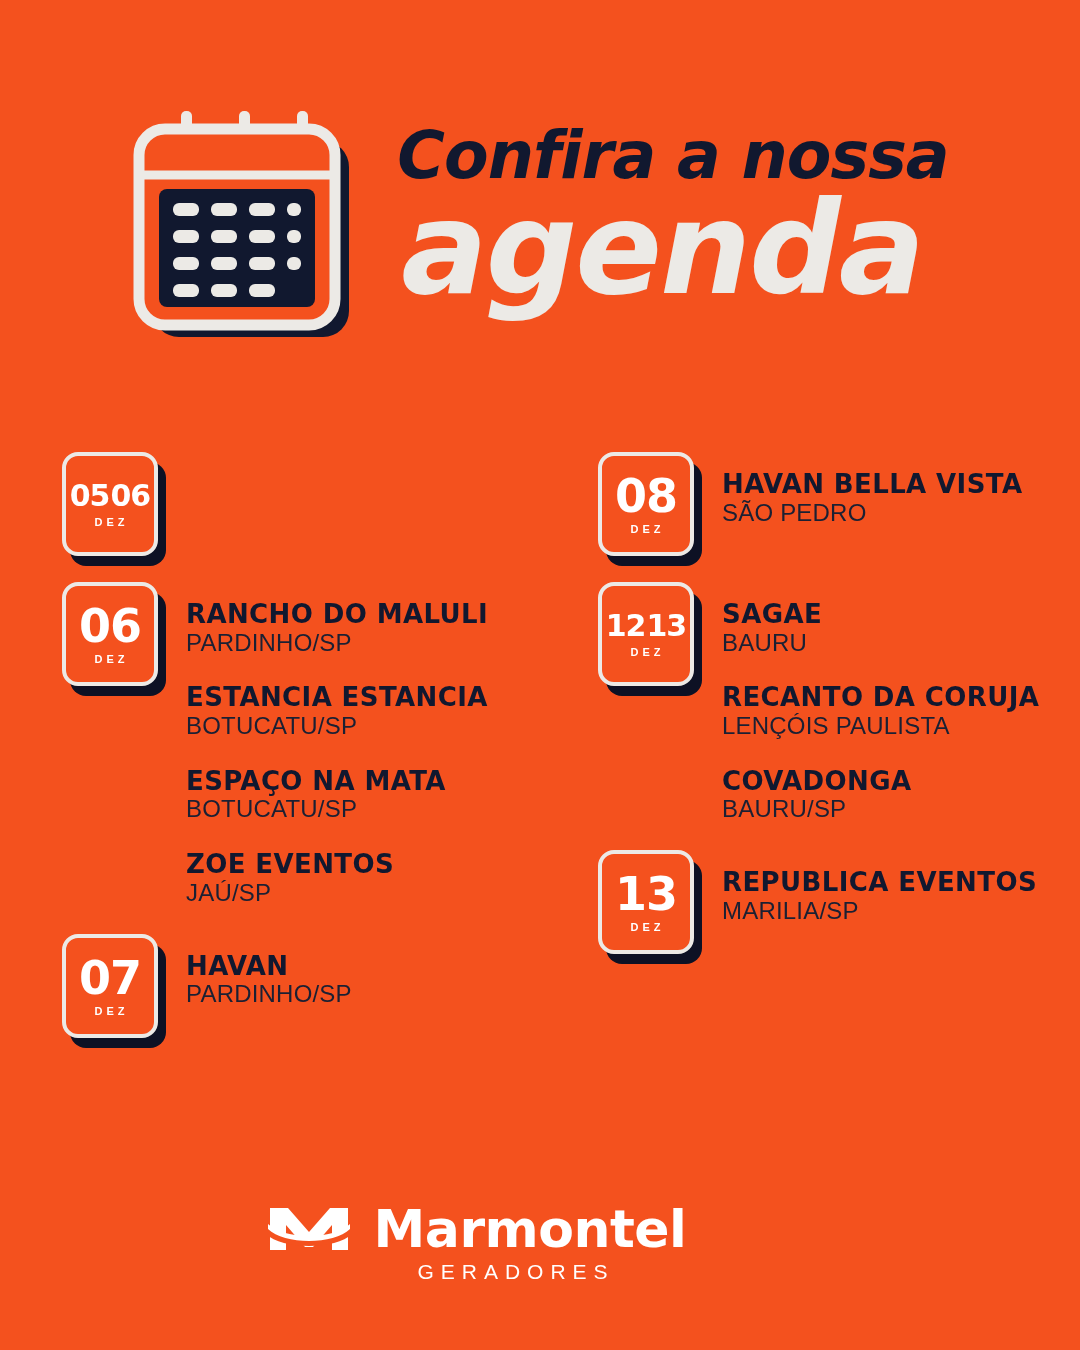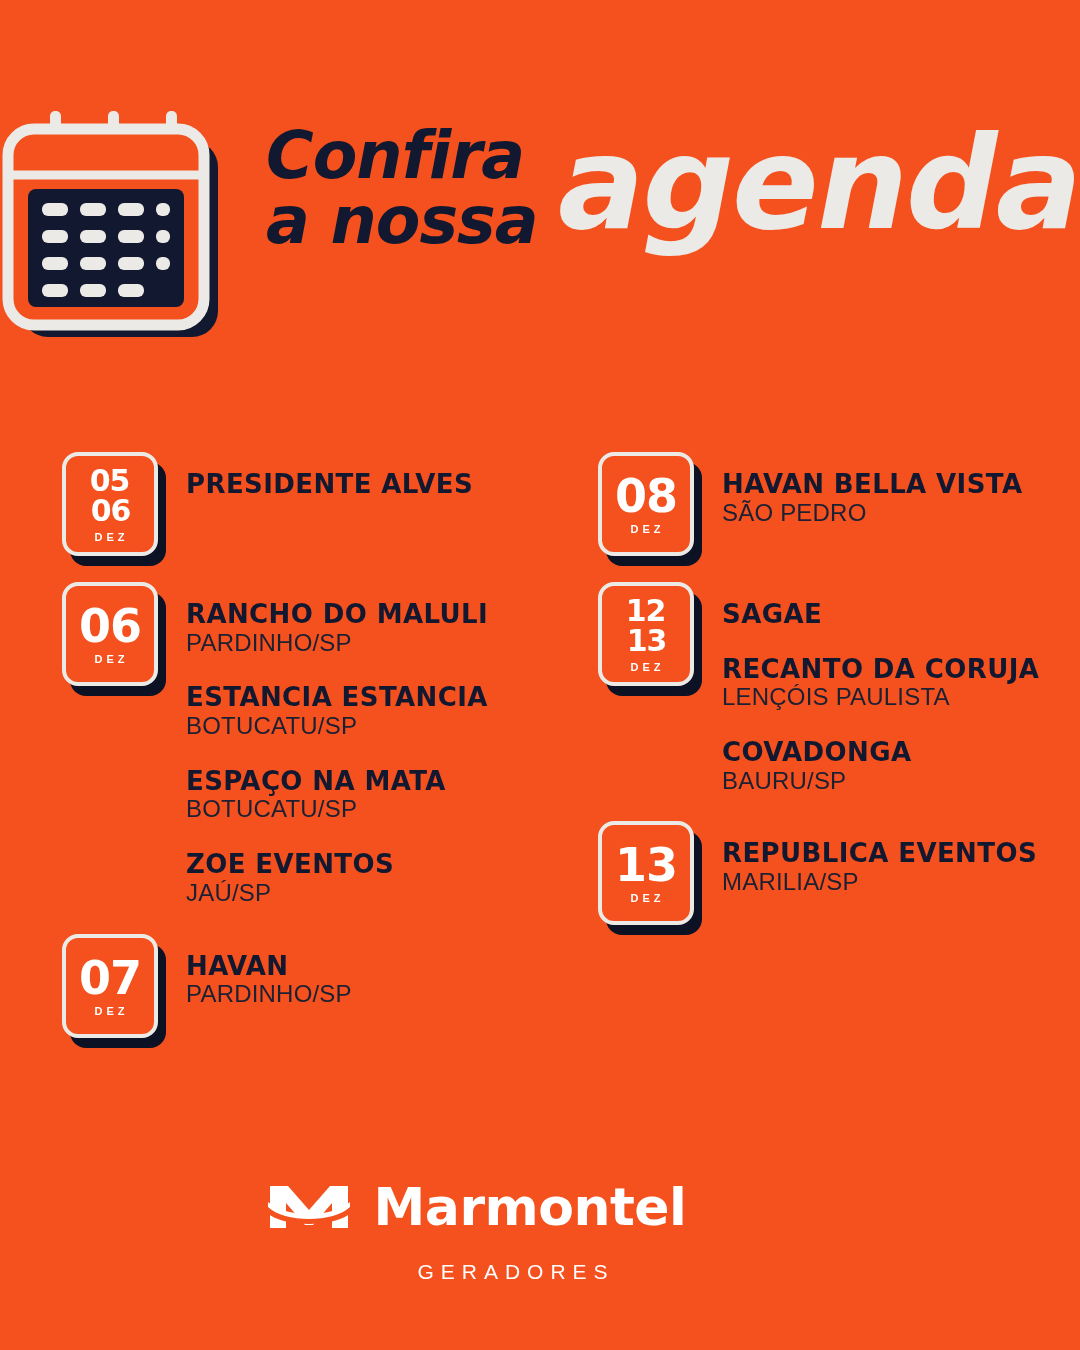--- a/index.html
+++ b/index.html
@@ -36,21 +36,21 @@
     width: 232px;
     height: 240px;
     position: relative;
     flex: 0 0 auto;
     margin-top: 8px;
   }
 
   .headline {
     margin-top: 28px;
     display: flex;
-    flex-direction: row;
+    flex-direction: column;
     align-items: flex-start;
   }
 
   .headline-top {
     font-size: 65px;
     font-weight: bold;
     font-style: italic;
     color: #11182f;
     letter-spacing: -1px;
     line-height: 1;
@@ -126,21 +126,20 @@
     justify-content: center;
     color: #ffffff;
   }
 
   .badge-days {
     display: flex;
     align-items: flex-start;
     line-height: 1;
     font-weight: bold;
     font-family: "DejaVu Sans", sans-serif;
-    flex-direction: column;
   }
 
   .day-main {
     font-size: 46px;
     letter-spacing: -1px;
   }
 
   .day-alt {
     font-size: 30px;
     letter-spacing: -1px;
@@ -215,21 +214,21 @@
     font-weight: bold;
     color: #ffffff;
     letter-spacing: -0.5px;
     font-family: "DejaVu Sans", sans-serif;
   }
 
   .logo-sub {
     font-size: 21px;
     color: #ffffff;
     letter-spacing: 7px;
-    margin-top: 22px;
+    margin-top: 0;
     margin-left: 80px;
     font-family: "Liberation Sans", sans-serif;
   }
 </style>
 </head>
 <body>
 
 <div class="poster">
 
   <div class="header">
@@ -283,26 +282,20 @@
         <div class="badge-wrap">
           <div class="badge-shadow"></div>
           <div class="badge">
             <div class="badge-days dual">
               <span class="day-main">05</span>
               <span class="day-alt">06</span>
             </div>
             <div class="badge-month">DEZ</div>
           </div>
         </div>
-        <div class="events">
-          <div class="event">
-            <div class="event-name">PRESIDENTE ALVES</div>
-
-          </div>
-        </div>
       </div>
 
       <div class="group">
         <div class="badge-wrap">
           <div class="badge-shadow"></div>
           <div class="badge">
             <div class="badge-days">
               <span class="day-main">06</span>
             </div>
             <div class="badge-month">DEZ</div>
@@ -375,20 +368,21 @@
             <div class="badge-days dual">
               <span class="day-main">12</span>
               <span class="day-alt">13</span>
             </div>
             <div class="badge-month">DEZ</div>
           </div>
         </div>
         <div class="events">
           <div class="event">
             <div class="event-name">SAGAE</div>
+            <div class="event-city">BAURU</div>
           </div>
           <div class="event">
             <div class="event-name">RECANTO DA CORUJA</div>
             <div class="event-city">LENÇÓIS PAULISTA</div>
           </div>
           <div class="event">
             <div class="event-name">COVADONGA</div>
             <div class="event-city">BAURU/SP</div>
           </div>
         </div>

